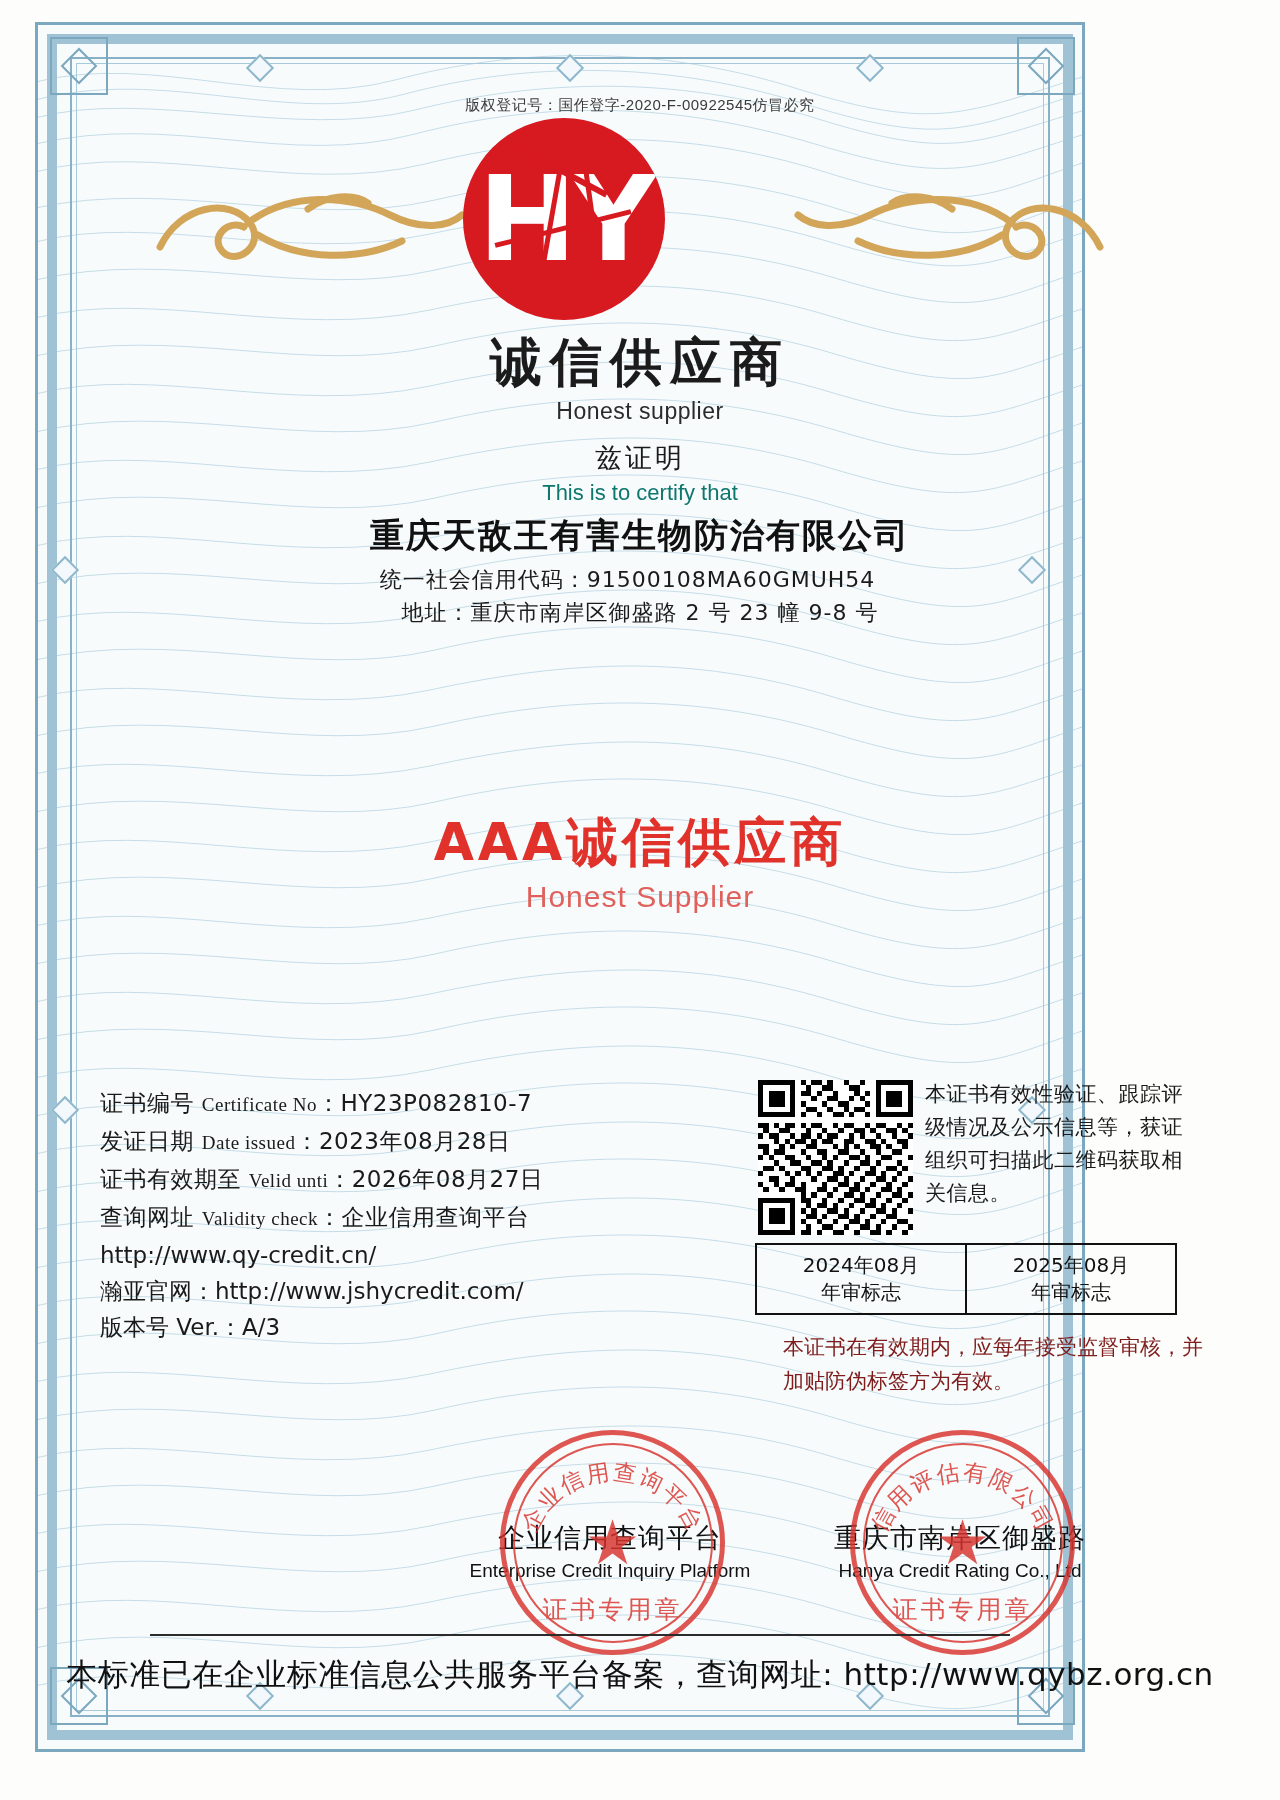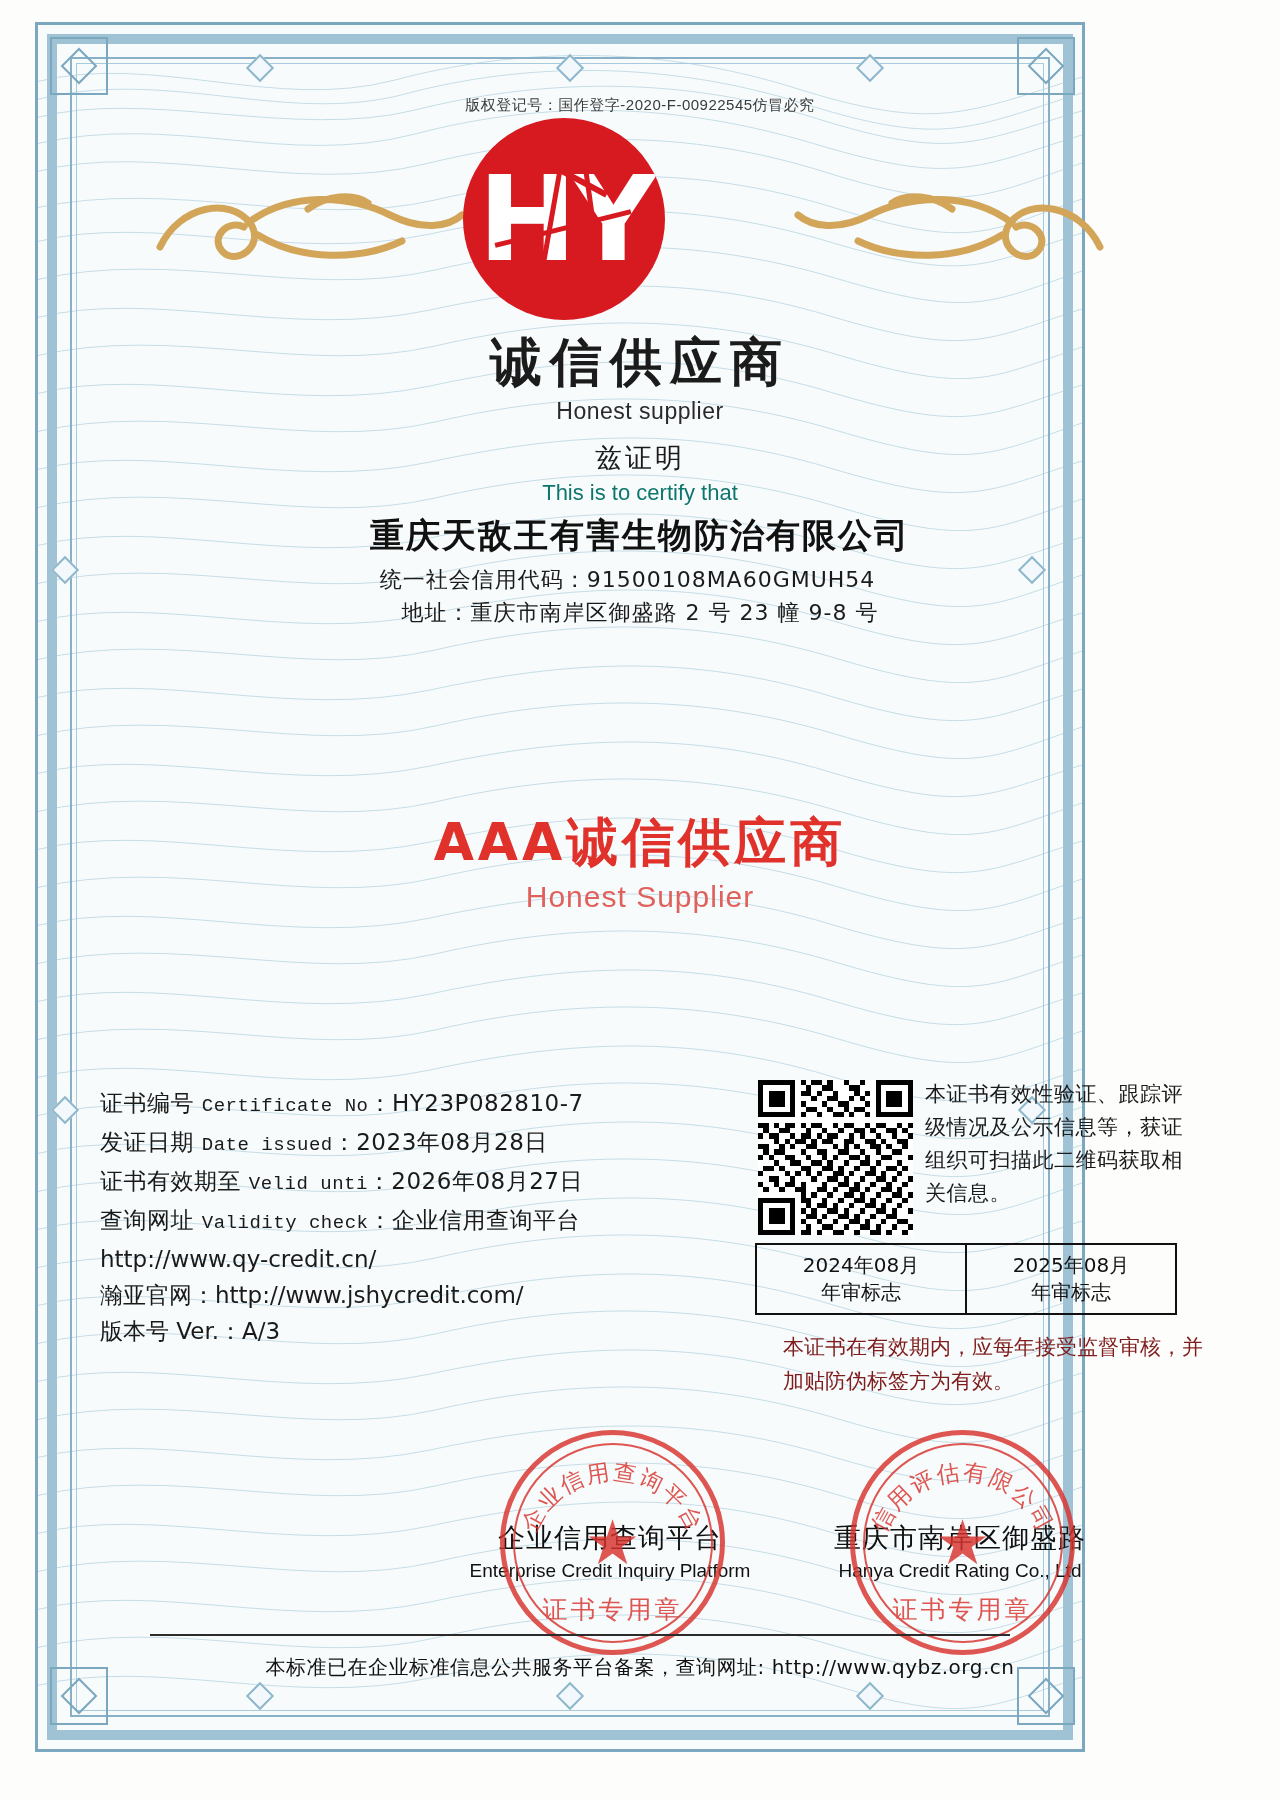--- a/index.html
+++ b/index.html
@@ -143,21 +143,21 @@
   .details{
     position:absolute;left:100px;top:1085px;width:560px;
     color:#1a1a1a;
   }
   .details .row{
     font-size:23px;line-height:36px;letter-spacing:.5px;
     white-space:nowrap;
     font-family:"DejaVu Sans",sans-serif;
   }
   .lbl-cn{font-size:23px;}
-  .lbl-en{font-size:19px;font-family:Liberation Mono, monospace;}
+  .lbl-en{font-size:19px;font-family:Liberation Serif, serif;}
   .val{font-size:23px;}
   .url-row{font-size:23px;line-height:36px;font-family:"DejaVu Sans",sans-serif;}
 
   
   .qr{
     position:absolute;left:758px;top:1080px;width:155px;height:155px;
     background:#fff;
   }
   .qr svg{display:block;}
   .right-note{
@@ -207,21 +207,21 @@
   .seal-arc{position:absolute;left:0;top:0;width:215px;height:215px;}
   .seal-arc text{fill:#d8322c;font-size:23px;font-family:"DejaVu Sans",sans-serif;letter-spacing:2px;}
 
   
   .footer-line{
     position:absolute;left:150px;top:1634px;width:860px;
     border-top:2px solid #2b2b2b;
   }
   .footer{
     position:absolute;left:0;top:1654px;width:1280px;text-align:center;
-    font-size:20px;color:#111;letter-spacing:.5px;
+    font-size:31px;color:#111;letter-spacing:.5px;
     font-family:"DejaVu Sans",sans-serif;
   }
 </style>
 </head>
 <body>
 
 <div class="page">
 
   <div class="cert">
     <svg class="wave-bg" width="1050" height="1730" viewBox="0 0 1050 1730" preserveAspectRatio="none">

